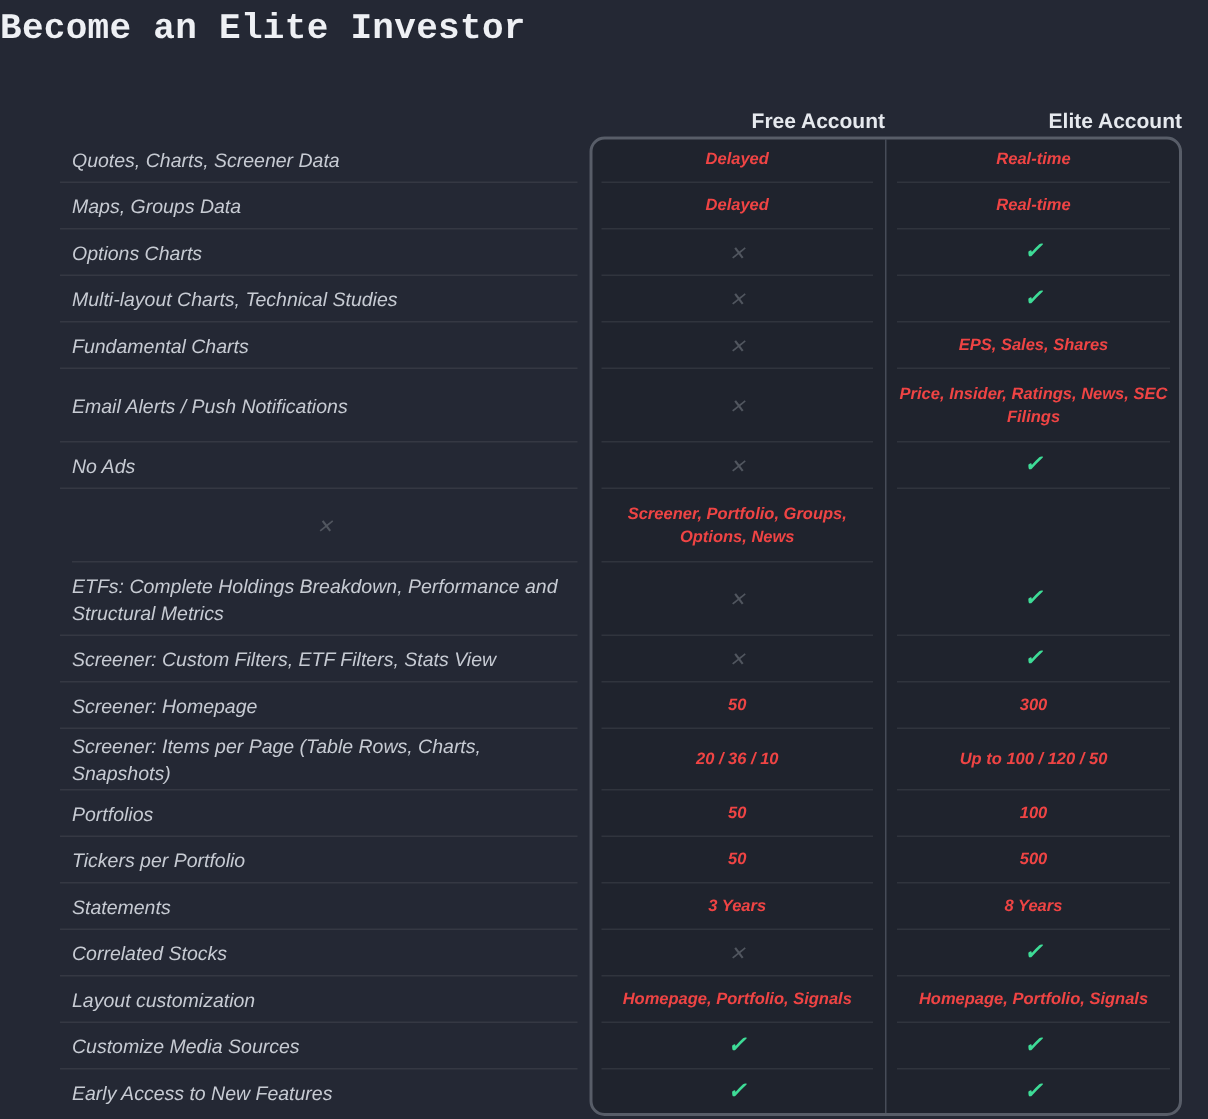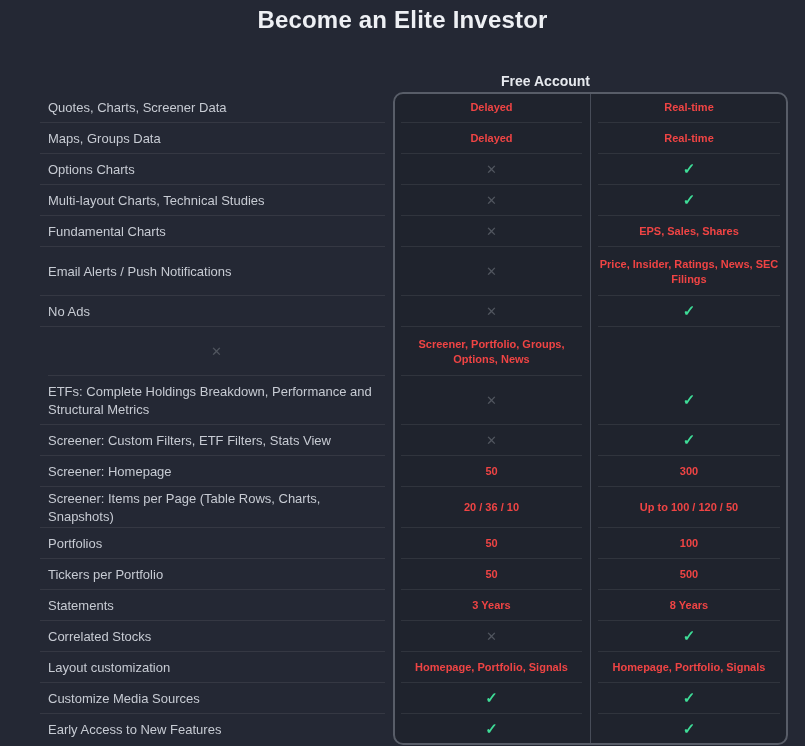--- a/index.html
+++ b/index.html
@@ -3,26 +3,26 @@
 <meta charset="utf-8">
 <style>
   * { box-sizing: border-box; margin: 0; padding: 0; }
   html, body { width: 805px; height: 746px; overflow: hidden; }
   body {
     background: #242834;
     font-family: "Liberation Sans", sans-serif;
     color: #e9ebf0;
   }
   .page-title {
-    text-align: center;
     font-size: 24px;
     font-weight: 700;
     color: #eef0f4;
     margin-top: 6px;
     letter-spacing: 0.2px;
+    font-family: Liberation Mono, monospace;
   }
   .col-headers {
     margin: 39px 0 0 40px;
     width: 748px;
     display: grid;
     grid-template-columns: 353px 197px 198px;
   }
   .col-header {
     text-align: right;
     font-size: 14px;
@@ -57,20 +57,21 @@
     left: 550px; top: 2px; bottom: 2px;
     width: 1px;
     background: #474c58;
     z-index: 3;
   }
   .rows { position: relative; z-index: 2; }
   .row {
     display: grid;
     grid-template-columns: 353px 197px 198px;
     min-height: 31px;
+    font-style: italic;
   }
   .row.tall { min-height: 49px; }
   .label-cell {
     position: relative;
     display: flex;
     align-items: center;
     padding: 3px 10px 3px 8px;
     font-size: 13px;
     color: #c7cbd3;
     line-height: 1.35;
@@ -101,20 +102,21 @@
   }
 </style>
 </head>
 <body>
 
 <h1 class="page-title">Become an Elite Investor</h1>
 
 <div class="col-headers">
   <div></div>
   <div class="col-header">Free Account</div>
+  <div class="col-header">Elite Account</div>
 </div>
 
 <div class="table-wrap">
   <div class="panel-bg"></div>
   <div class="rows">
 
     <div class="row">
       <div class="label-cell">Quotes, Charts, Screener Data</div>
       <div class="value-cell">
           <span class="val" data-kind="text">Delayed</span>

